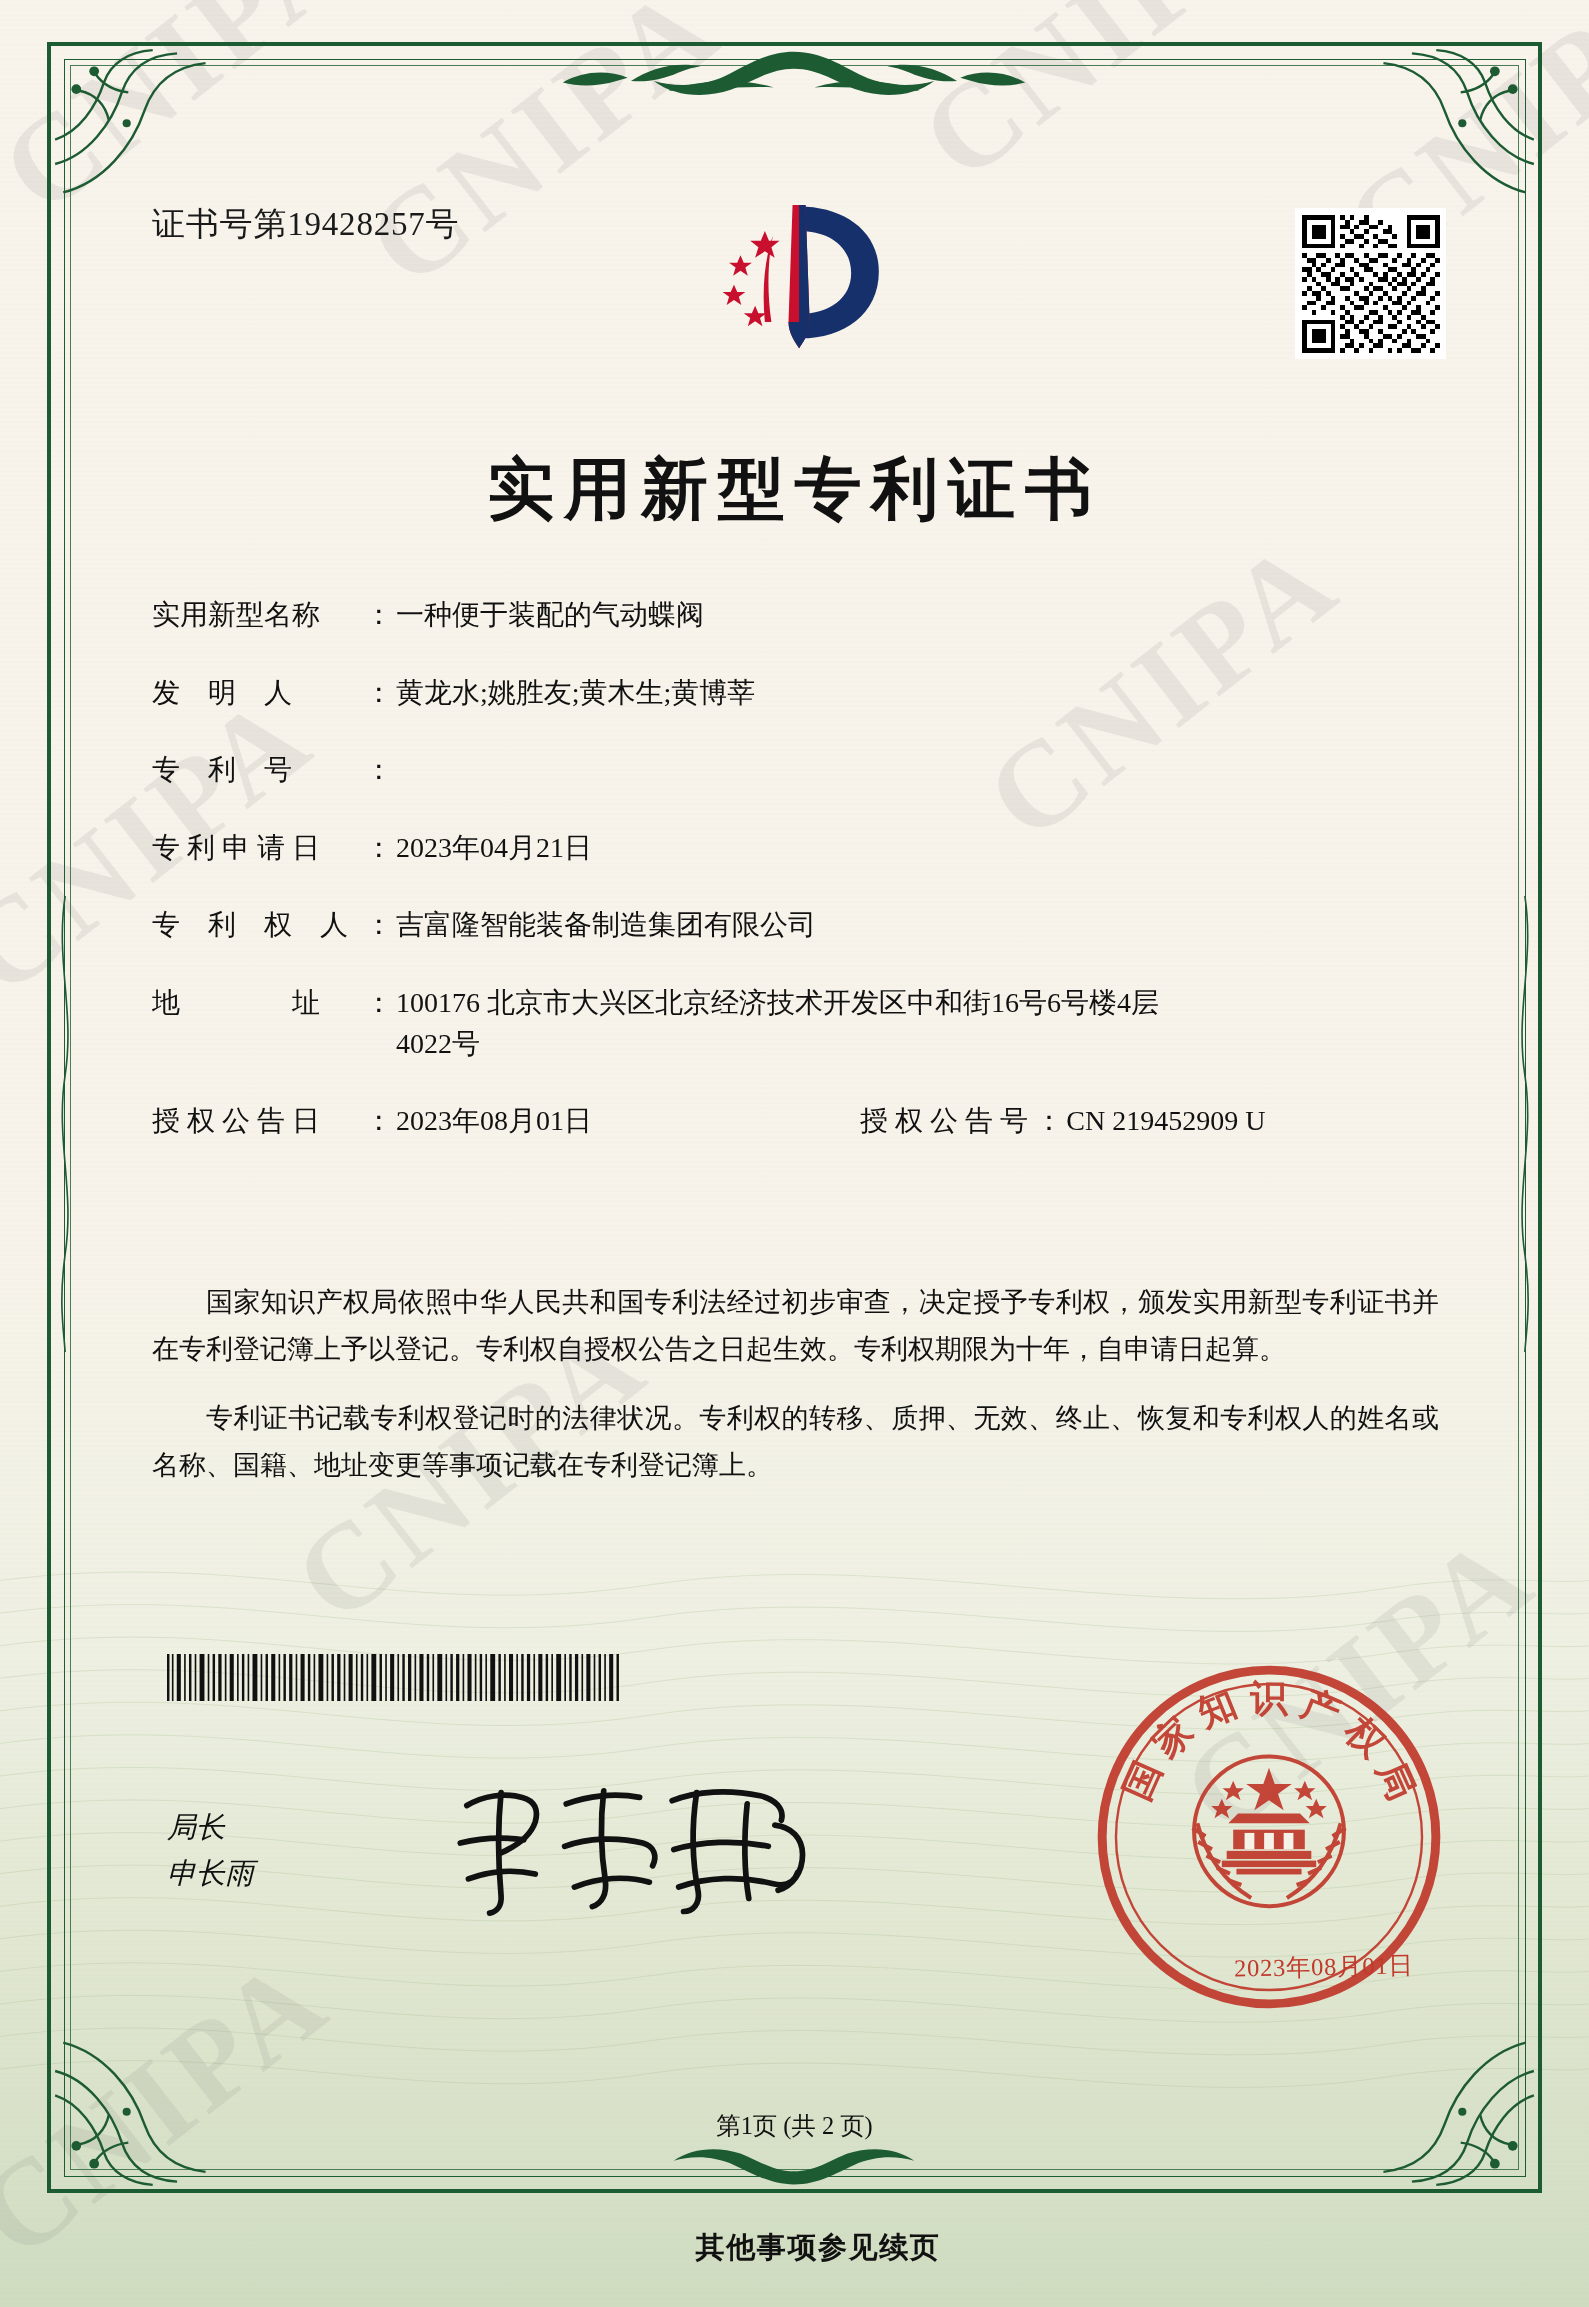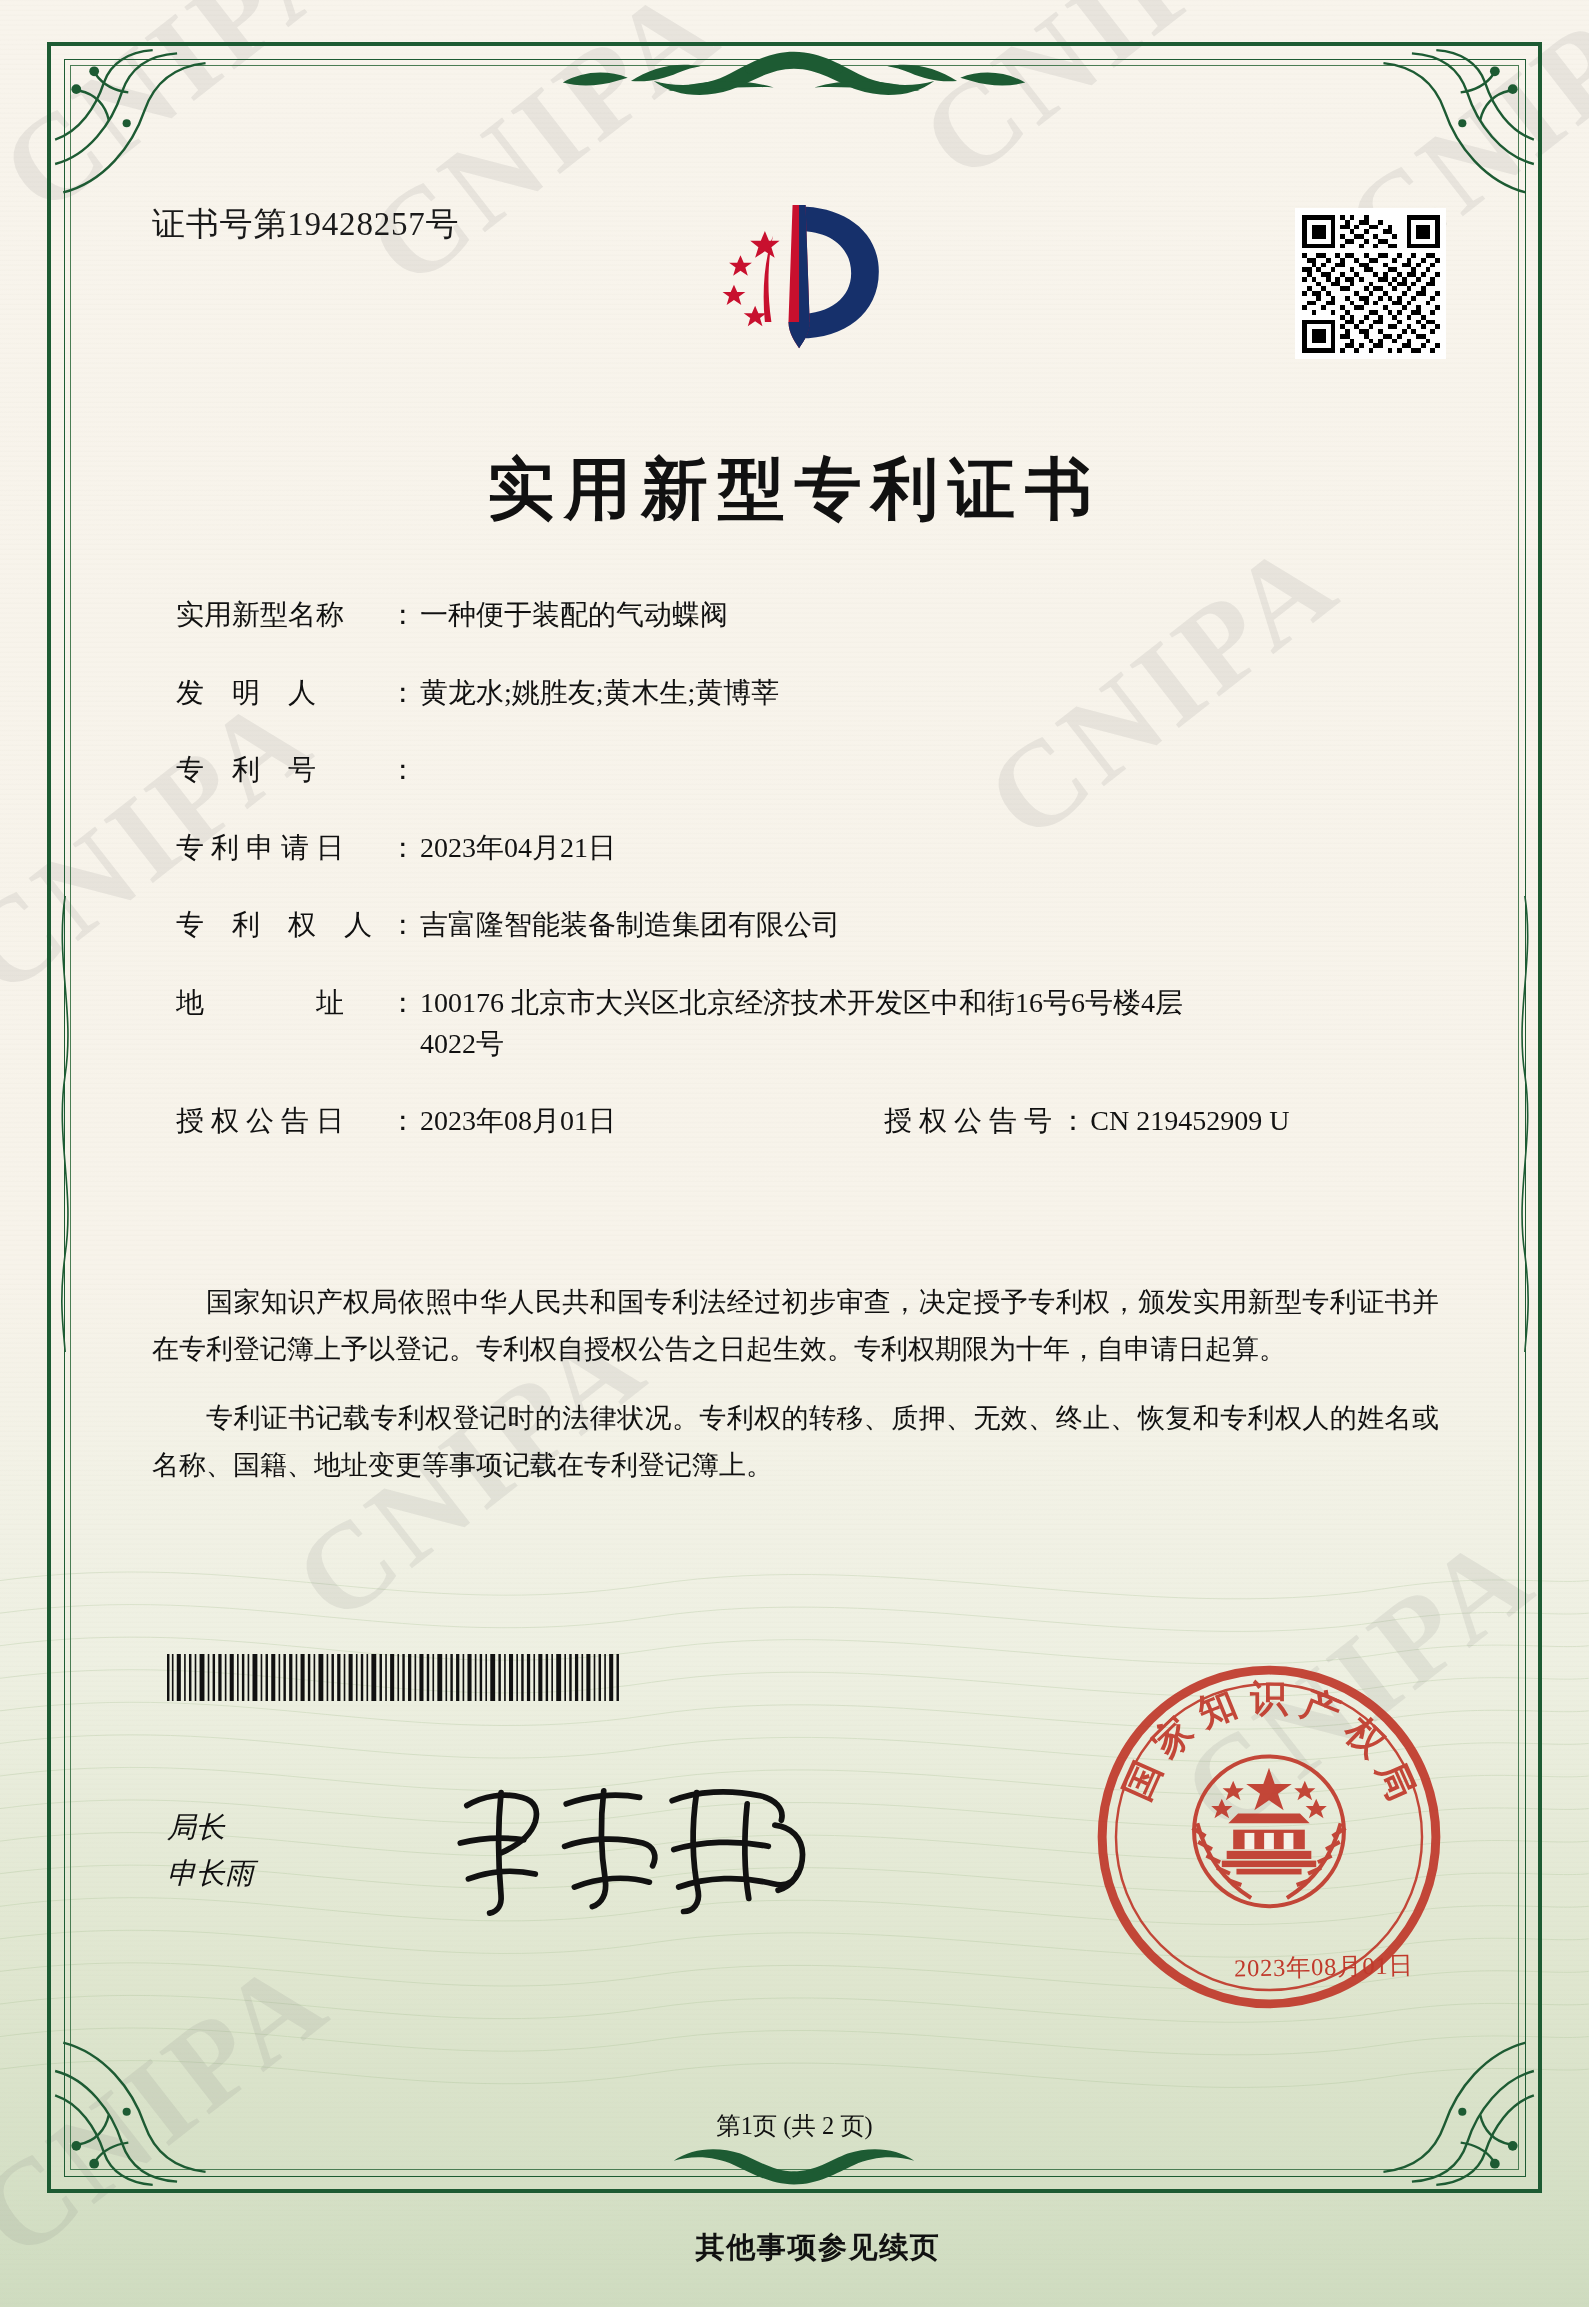--- a/index.html
+++ b/index.html
@@ -132,21 +132,20 @@
     top: 595px;
     width: 1287px;
   }
   .field-row {
     display: flex;
     align-items: flex-start;
     margin-bottom: 37px;
     font-size: 28px;
     color: #111;
     line-height: 1.45;
-    margin-left: 24px;
   }
   .fl {
     width: 244px;
     flex: 0 0 244px;
     display: flex;
     justify-content: space-between;
     letter-spacing: 0;
     white-space: nowrap;
   }
   .fl span { display: inline-block; }

